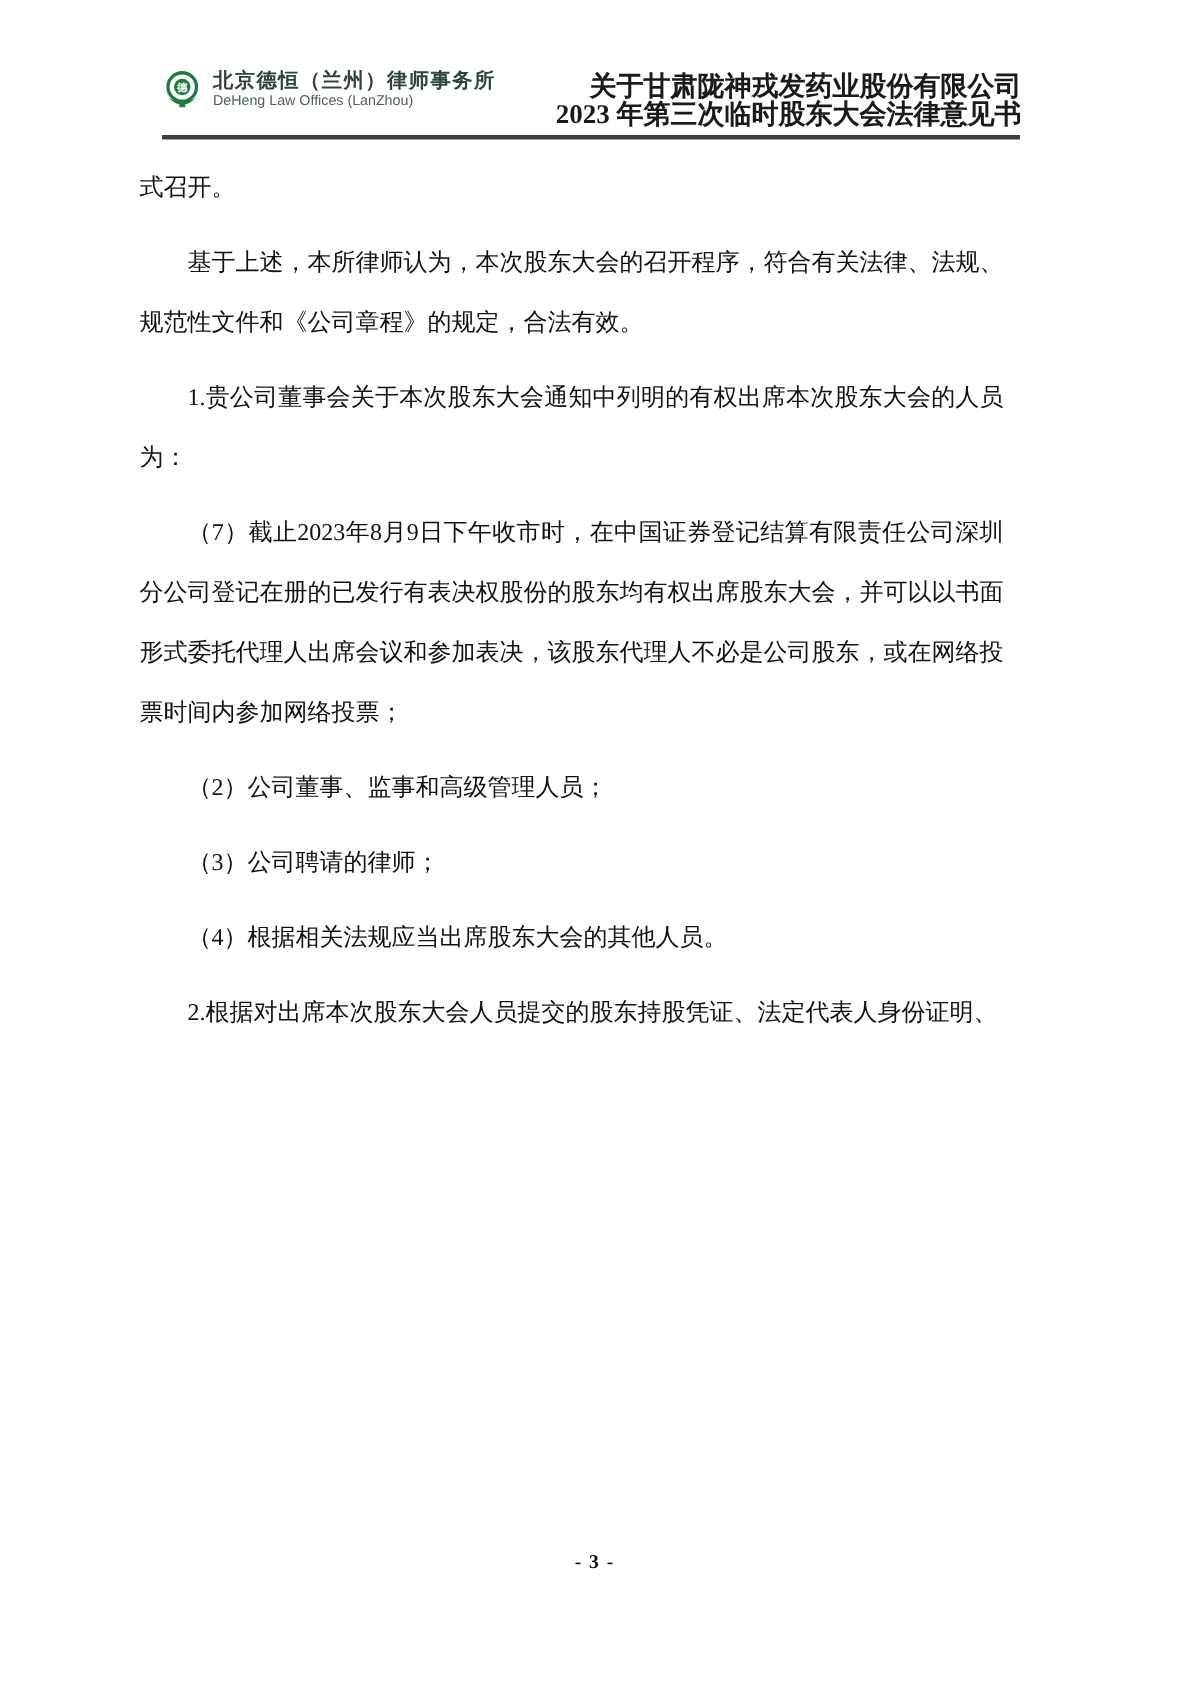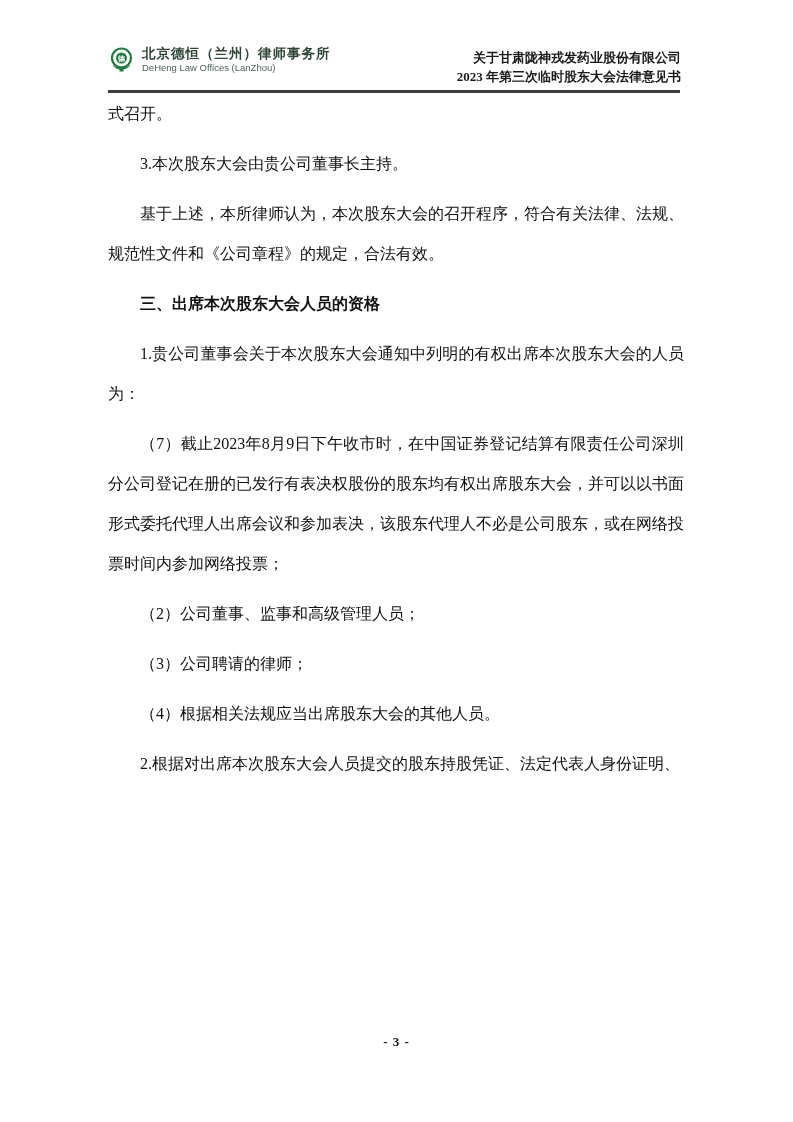--- a/index.html
+++ b/index.html
@@ -49,41 +49,42 @@
   .brand-en {
     font-family: "Liberation Sans", "DejaVu Sans", sans-serif;
     font-size: 9.5px;
     font-weight: normal;
     color: #4e6356;
     line-height: 12px;
     white-space: nowrap;
   }
   .doc-title {
     text-align: right;
-    font-size: 13px;
+    font-size: 18px;
     font-weight: bold;
     line-height: 19px;
     padding-top: 8px;
     color: #1a1a1a;
     white-space: nowrap;
   }
   .header-rule {
     position: absolute;
     left: 108px;
     width: 572px;
     top: 90px;
     height: 3px;
     background: #3e3e3e;
   }
   
   .doc-body {
     position: absolute;
-    left: 108px;
+    left: 93px;
     width: 576px;
     top: 94px;
+    padding-top: 12px;
   }
   .doc-body p {
     margin: 0 0 10px 0;
     font-size: 16px;
     line-height: 40px;
     text-align: justify;
     color: #111111;
   }
   .doc-body p.flush { text-indent: 0; }
   .doc-body p.indent { text-indent: 2em; }
@@ -130,23 +131,21 @@
     <div class="doc-title">
       <div>关于甘肃陇神戎发药业股份有限公司</div>
       <div>2023 年第三次临时股东大会法律意见书</div>
     </div>
   </div>
 
   <div class="header-rule"></div>
 
   <div class="doc-body" id="doc-body">
       <p class="flush">式召开。</p>
-      <p class="indent">3.本次股东大会由贵公司董事长主持。</p>
       <p class="indent">基于上述，本所律师认为，本次股东大会的召开程序，符合有关法律、法规、规范性文件和《公司章程》的规定，合法有效。</p>
-      <p class="heading">三、出席本次股东大会人员的资格</p>
       <p class="indent">1.贵公司董事会关于本次股东大会通知中列明的有权出席本次股东大会的人员为：</p>
       <p class="indent">（7）截止2023年8月9日下午收市时，在中国证券登记结算有限责任公司深圳分公司登记在册的已发行有表决权股份的股东均有权出席股东大会，并可以以书面形式委托代理人出席会议和参加表决，该股东代理人不必是公司股东，或在网络投票时间内参加网络投票；</p>
       <p class="indent">（2）公司董事、监事和高级管理人员；</p>
       <p class="indent">（3）公司聘请的律师；</p>
       <p class="indent">（4）根据相关法规应当出席股东大会的其他人员。</p>
       <p class="indent">2.根据对出席本次股东大会人员提交的股东持股凭证、法定代表人身份证明、</p>
     </div>
 
   <div class="footer">
     <span class="page-number">- 3 -</span>

